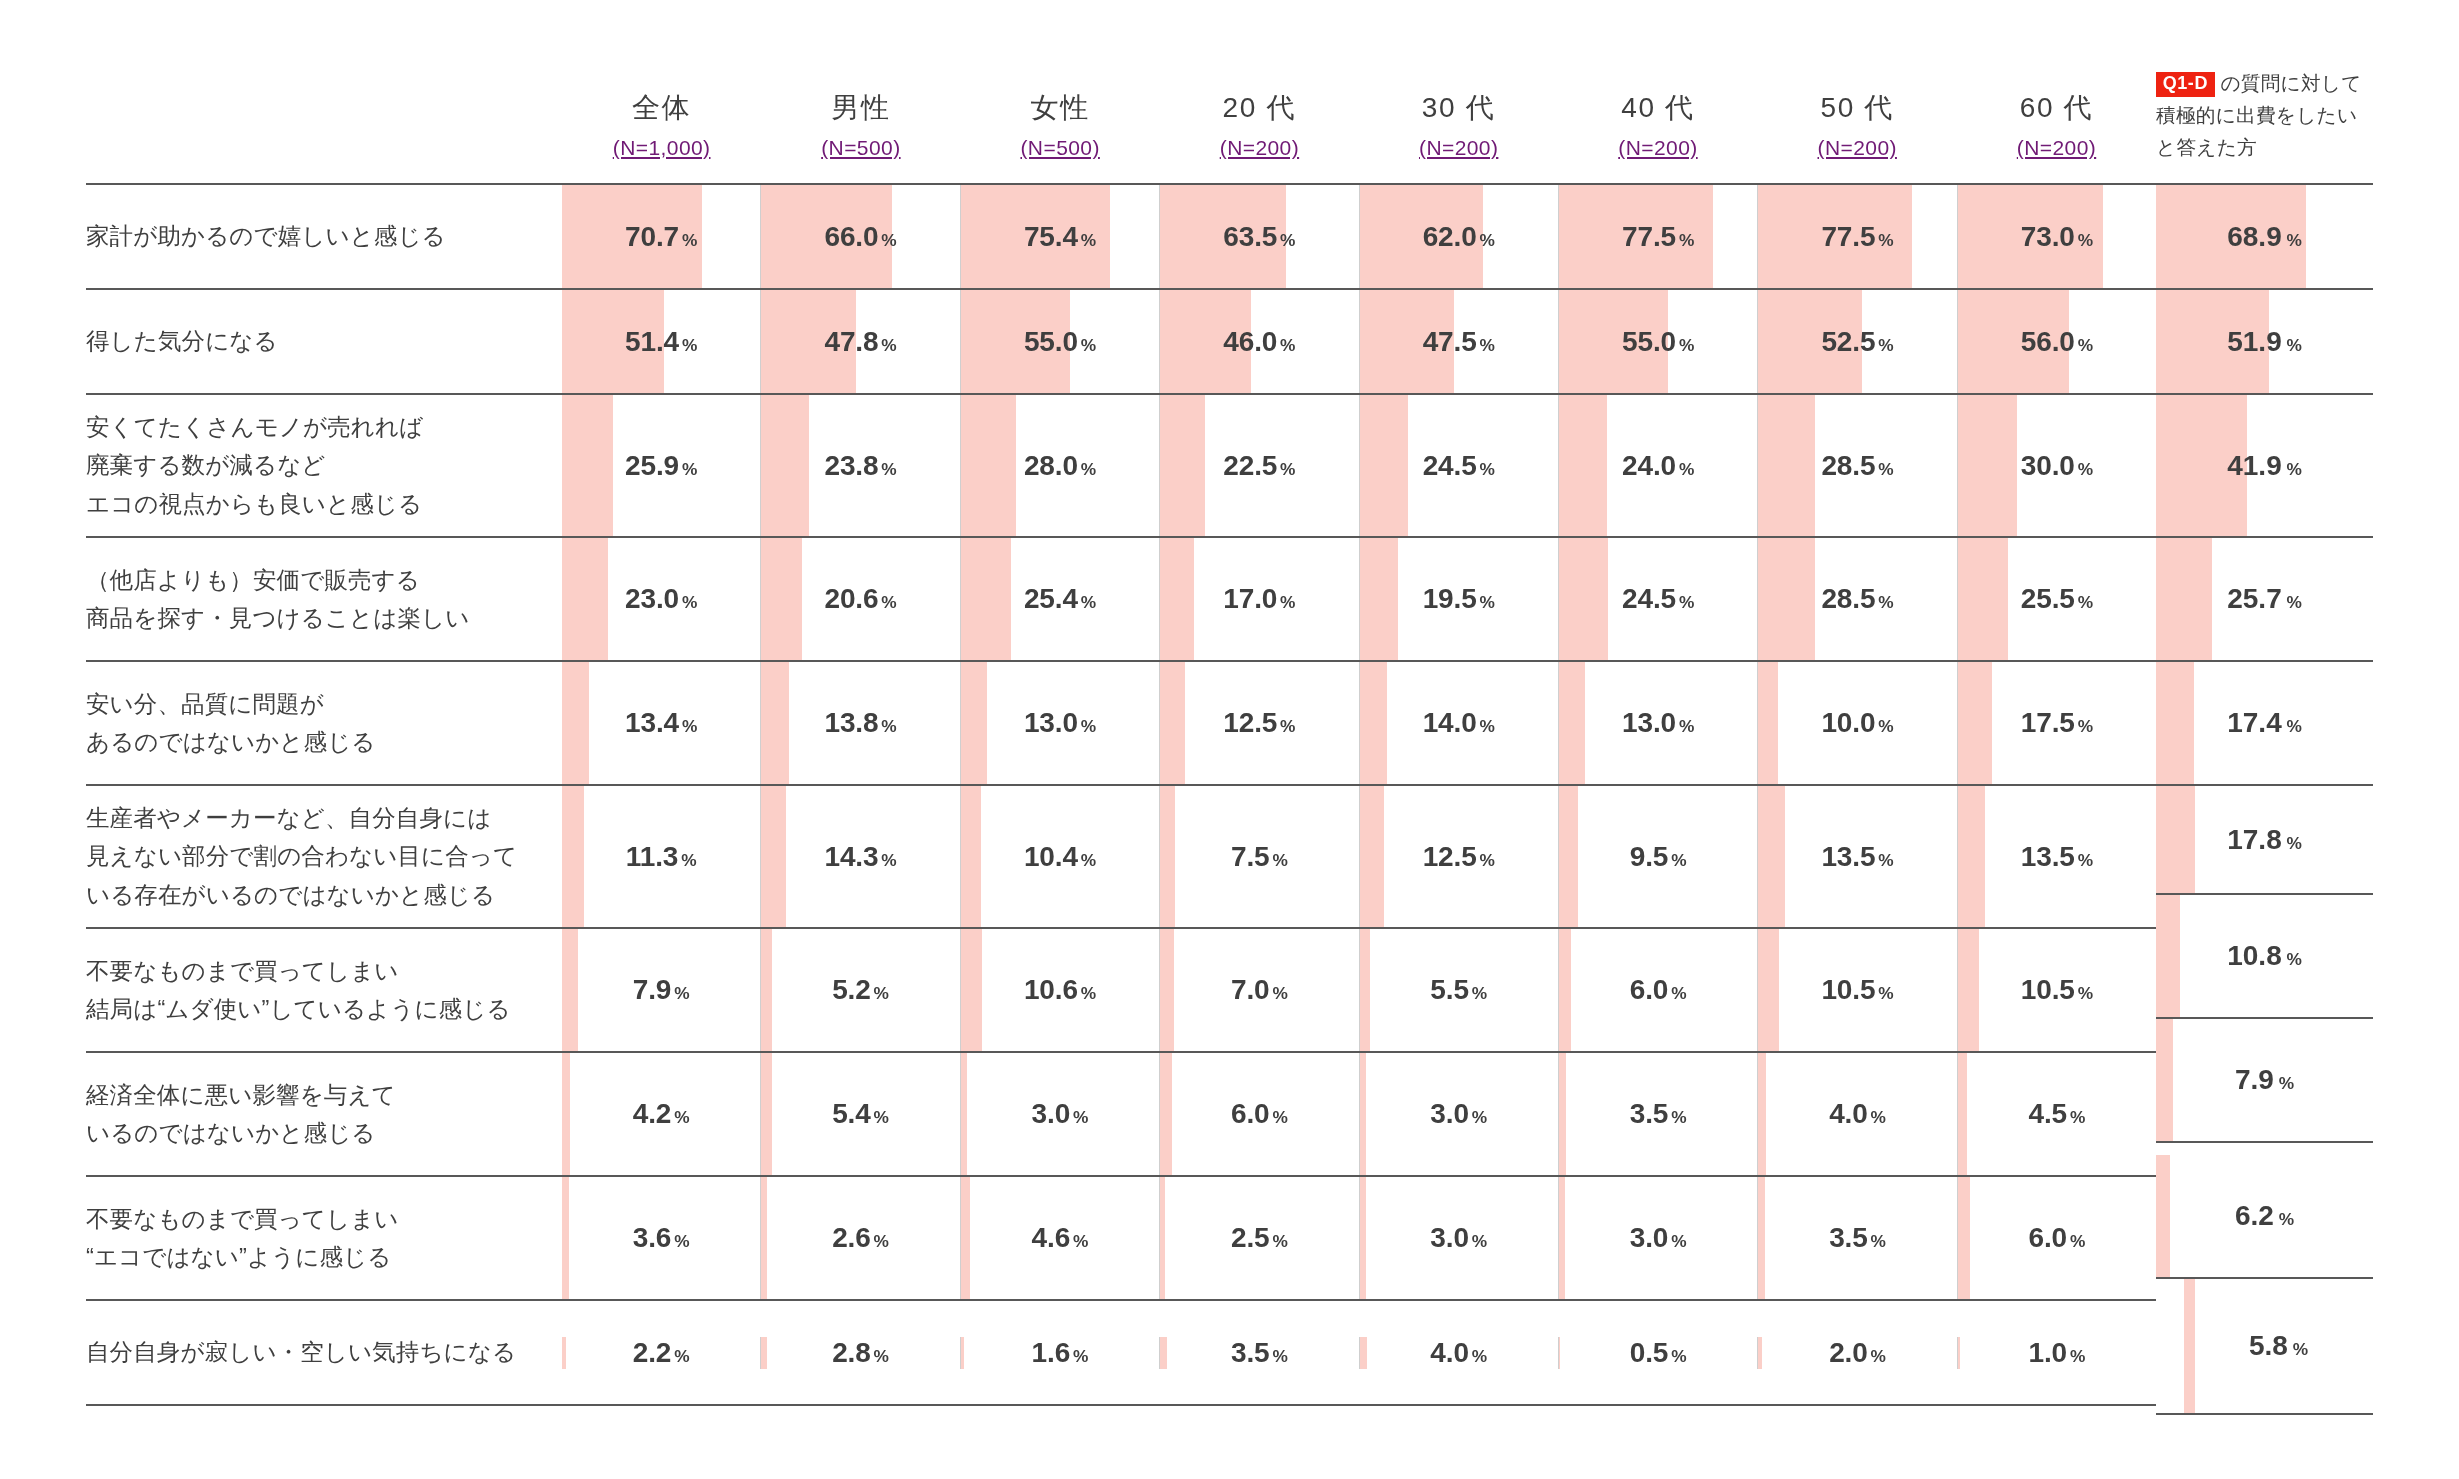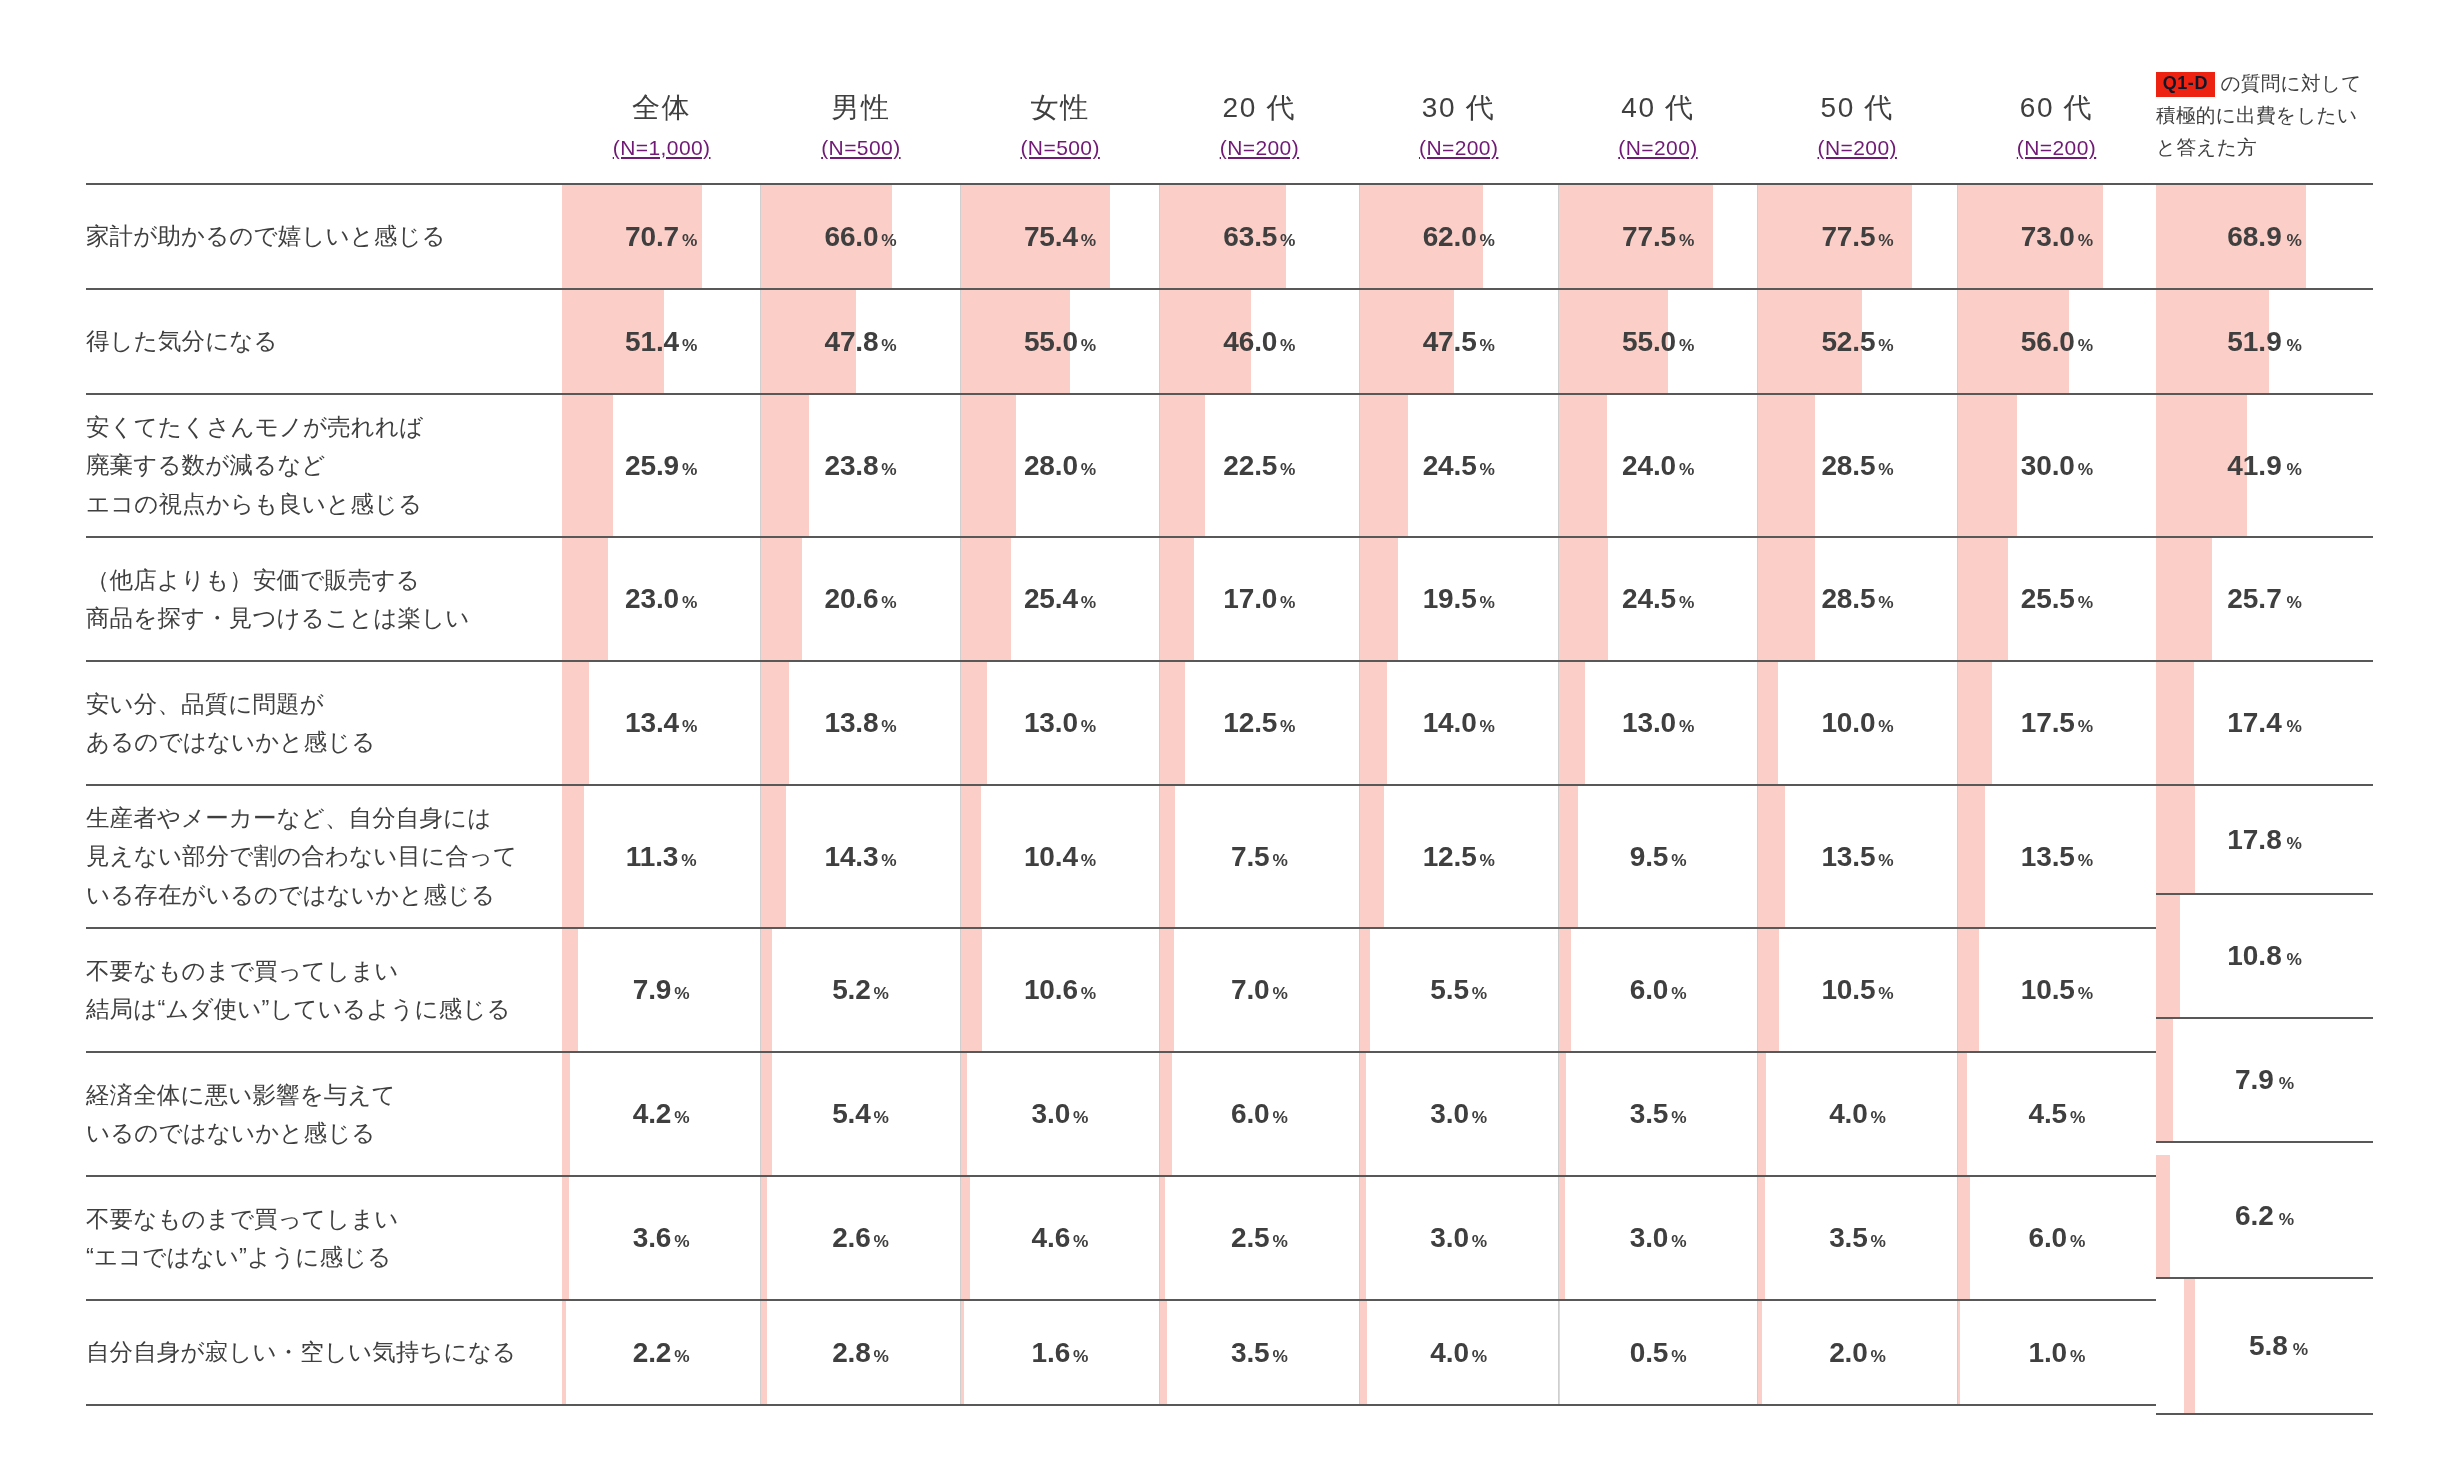--- a/index.html
+++ b/index.html
@@ -104,21 +104,21 @@
     color: #3f3f3f;
     letter-spacing: 0.01em;
   }
   .anno-line {
     display: block;
     white-space: nowrap;
   }
   .qbadge {
     display: inline-block;
     background: #ee2211;
-    color: #0f172a;
+    color: #ffffff;
     font-size: 18px;
     font-weight: 700;
     letter-spacing: 0.03em;
     padding: 1px 6.7px 2.9px 6.7px;
     margin-right: 5.8px;
     vertical-align: 1px;
     line-height: 1.15;
   }
 
   
@@ -650,21 +650,21 @@
               <div class="cell">
                 <div class="bar" style="width: 3.5%; background: rgb(251, 207, 200);"></div>
                 <div class="val"><span>3.5</span><span class="pct">%</span></div>
               </div>
               <div class="cell">
                 <div class="bar" style="width: 6%; background: rgb(251, 207, 200);"></div>
                 <div class="val"><span>6.0</span><span class="pct">%</span></div>
               </div>
             </div>
           </div>
-          <div class="row" style="height: 105px;">
+          <div class="row" style="height: 105px; align-items: center;">
             <div class="row-label">
               <div class="row-label-text">
                 <span class="lbl-line">自分自身が寂しい・空しい気持ちになる</span>
               </div>
             </div>
             <div class="row-cells">
               <div class="cell">
                 <div class="bar" style="width: 2.2%; background: rgb(251, 207, 200);"></div>
                 <div class="val"><span>2.2</span><span class="pct">%</span></div>
               </div>

